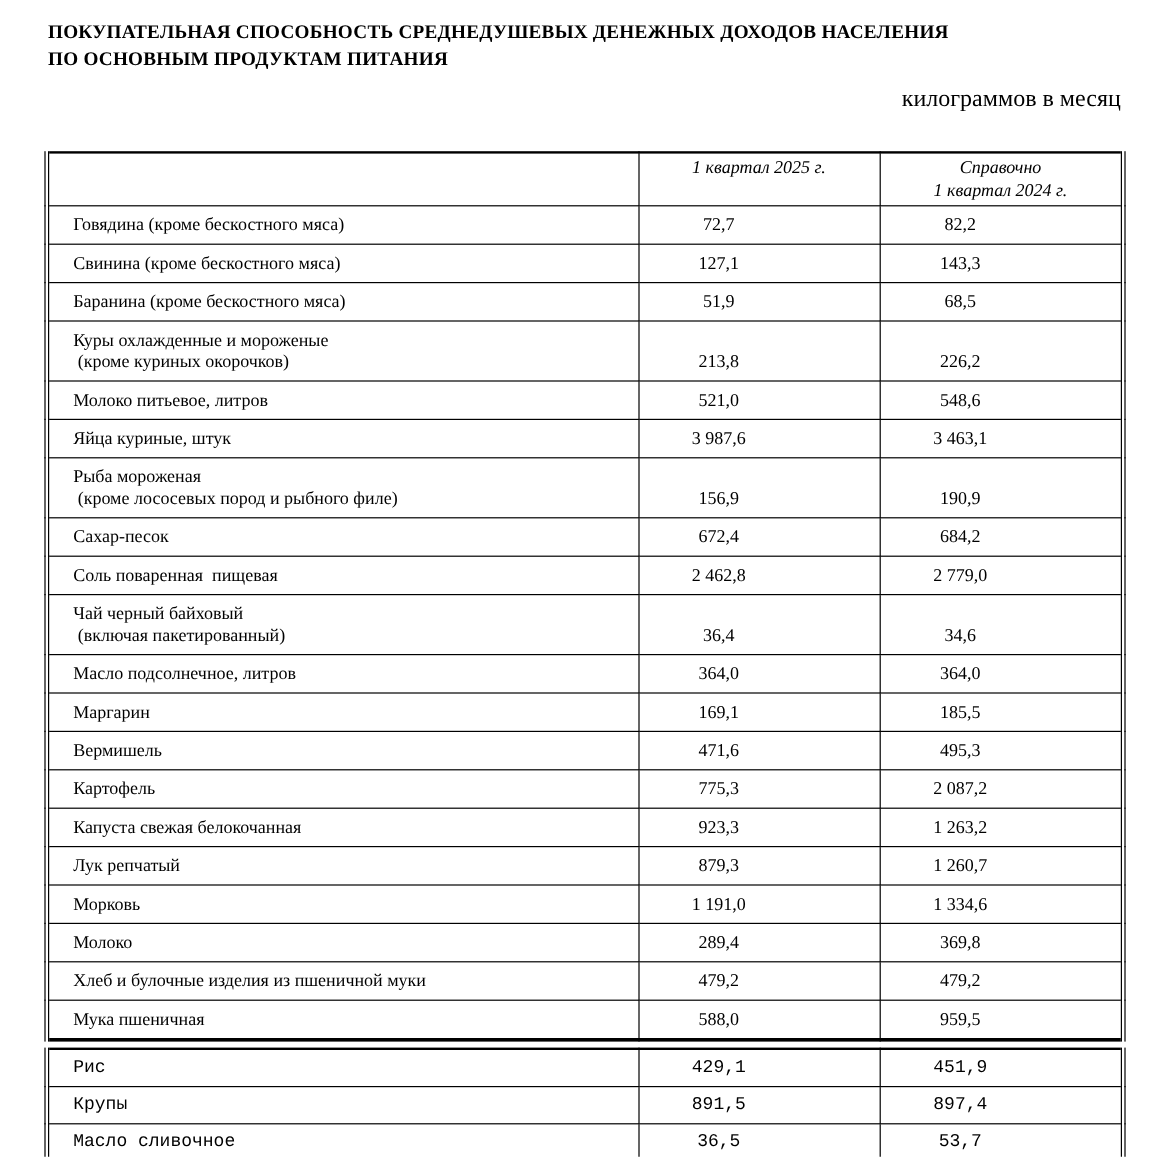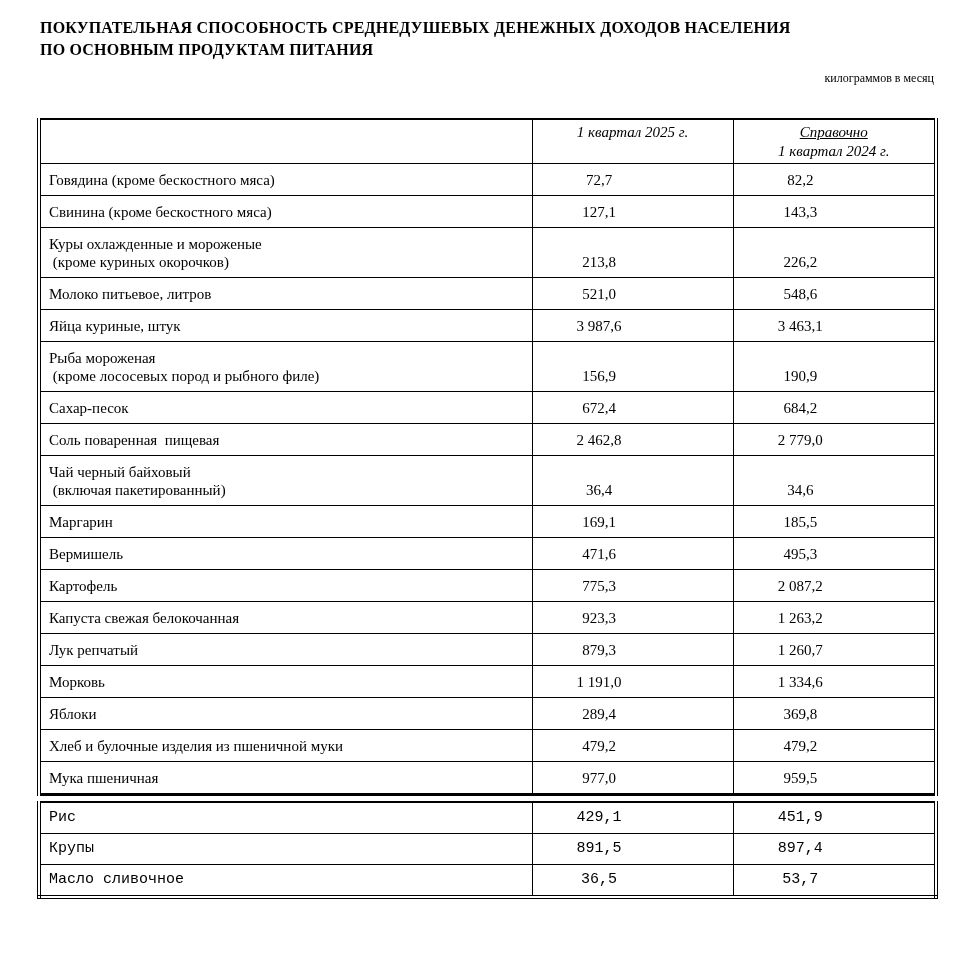--- a/index.html
+++ b/index.html
@@ -17,21 +17,21 @@
     text-align: left;
     font-weight: bold;
     font-size: 16px;
     line-height: 1.35;
     letter-spacing: 0.2px;
     white-space: pre-line;
   }
   .units-note {
     text-align: right;
     margin: 11px 28px 7px 0;
-    font-size: 12px;
+    font-size: 20px;
   }
 
   table.data {
     border-collapse: collapse;
     table-layout: fixed;
     width: 897px;
     margin-left: 37px;
     font-size: 15px;
   }
   col.c-label { width: 493px; }
@@ -58,26 +58,26 @@
   thead th {
     font-weight: normal;
     font-style: italic;
     text-align: center;
     vertical-align: top;
     height: 43px;
     padding: 3px 6px 2px 6px;
     font-size: 15px;
     line-height: 1.25;
   }
-  .underlined { text-decoration: underline; }
+  .underlined { }
 
   td.lbl {
     text-align: left;
     vertical-align: bottom;
-    padding: 7px 6px 6px 8px;
+    padding: 7px 6px 6px 20px;
     line-height: 18px;
     white-space: pre-wrap;
   }
   td.val {
     text-align: center;
     vertical-align: bottom;
     padding: 7px 73px 6px 6px;
     line-height: 18px;
   }
   #appendix-table td.lbl, #appendix-table td.val { padding-top: 6px; padding-bottom: 6px; font-family: Liberation Mono, monospace; }
@@ -113,20 +113,25 @@
     <td class="lbl">Говядина (кроме бескостного мяса)</td>
     <td class="val">72,7</td>
     <td class="val">82,2</td>
   </tr>
         <tr>
     <td class="lbl">Свинина (кроме бескостного мяса)</td>
     <td class="val">127,1</td>
     <td class="val">143,3</td>
   </tr>
         <tr>
+    <td class="lbl">Баранина (кроме бескостного мяса)</td>
+    <td class="val">51,9</td>
+    <td class="val">68,5</td>
+  </tr>
+        <tr>
     <td class="lbl">Куры охлажденные и мороженые
  (кроме куриных окорочков)</td>
     <td class="val">213,8</td>
     <td class="val">226,2</td>
   </tr>
         <tr>
     <td class="lbl">Молоко питьевое, литров</td>
     <td class="val">521,0</td>
     <td class="val">548,6</td>
   </tr>
@@ -151,20 +156,25 @@
     <td class="val">2 462,8</td>
     <td class="val">2 779,0</td>
   </tr>
         <tr>
     <td class="lbl">Чай черный байховый
  (включая пакетированный)</td>
     <td class="val">36,4</td>
     <td class="val">34,6</td>
   </tr>
         <tr>
+    <td class="lbl">Масло подсолнечное, литров</td>
+    <td class="val">364,0</td>
+    <td class="val">364,0</td>
+  </tr>
+        <tr>
     <td class="lbl">Маргарин</td>
     <td class="val">169,1</td>
     <td class="val">185,5</td>
   </tr>
         <tr>
     <td class="lbl">Вермишель</td>
     <td class="val">471,6</td>
     <td class="val">495,3</td>
   </tr>
         <tr>
@@ -181,32 +191,32 @@
     <td class="lbl">Лук репчатый</td>
     <td class="val">879,3</td>
     <td class="val">1 260,7</td>
   </tr>
         <tr>
     <td class="lbl">Морковь</td>
     <td class="val">1 191,0</td>
     <td class="val">1 334,6</td>
   </tr>
         <tr>
-    <td class="lbl">Яблоки</td>
+    <td class="lbl">Молоко</td>
     <td class="val">289,4</td>
     <td class="val">369,8</td>
   </tr>
         <tr>
     <td class="lbl">Хлеб и булочные изделия из пшеничной муки</td>
     <td class="val">479,2</td>
     <td class="val">479,2</td>
   </tr>
         <tr>
     <td class="lbl">Мука пшеничная</td>
-    <td class="val">977,0</td>
+    <td class="val">588,0</td>
     <td class="val">959,5</td>
   </tr>
       </tbody>
   </table>
 
   <table class="data" id="appendix-table">
     <colgroup>
       <col class="c-label">
         <col class="c-2025">
         <col class="c-2024">

